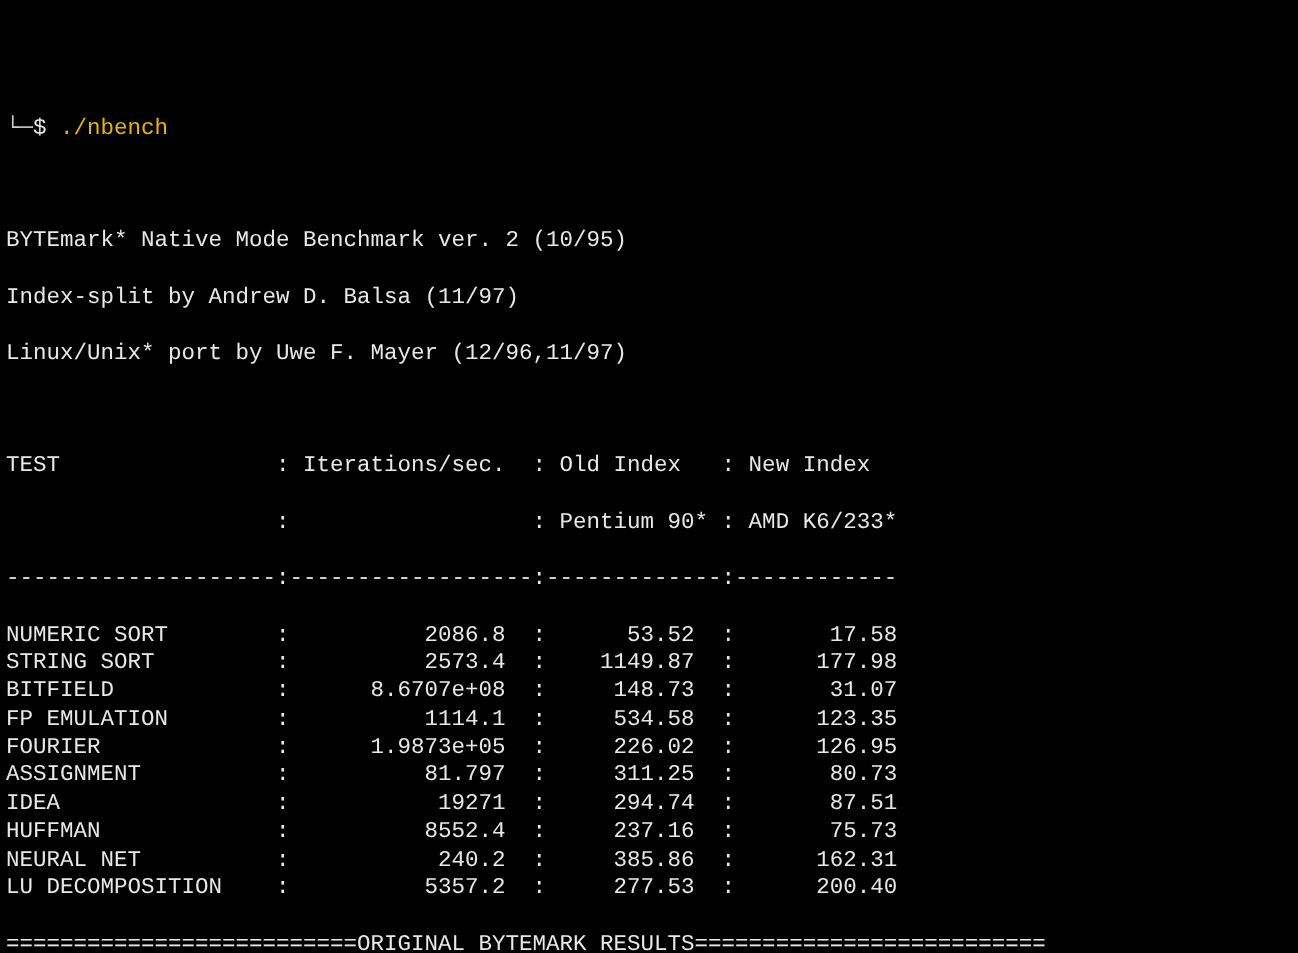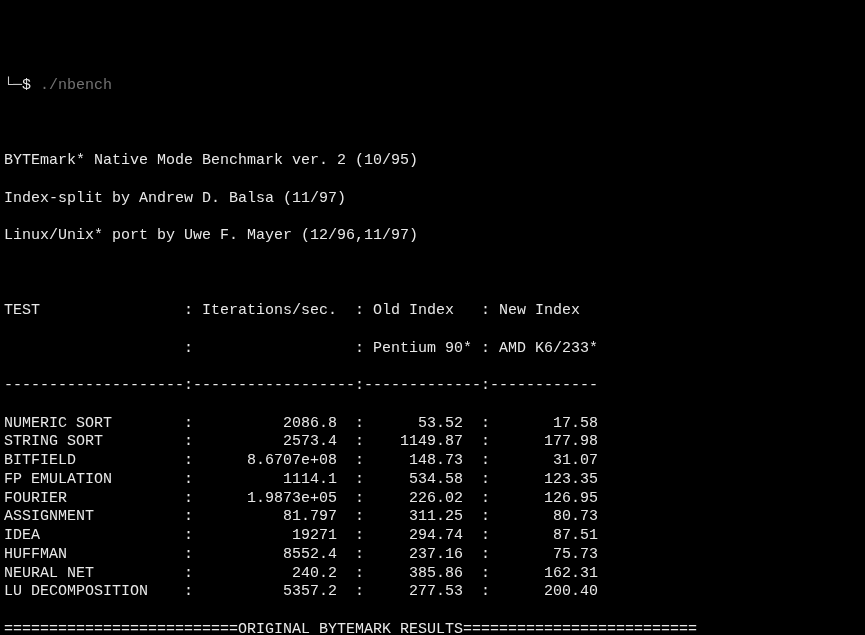--- a/index.html
+++ b/index.html
@@ -13,21 +13,21 @@
   body {
     font-family: "Consolas", "Courier New", monospace;
     font-size: 15px;
     line-height: 1.25;
     color: #e8e8e8;
     padding: 2px 4px;
     white-space: pre;
   }
   .prompt-sym { color: #e8e8e8; }
   .prompt-arrow { color: #ccc; }
-  .cmd { color: #737373; }
+  .cmd { color: #eab308; }
   .line { display: block; }
 </style>
 </head>
 <body>
 
 
 
 <span class="line"><span class="prompt-arrow">└─</span><span class="prompt-sym">$</span> <span class="cmd">./nbench</span></span>
 <span class="line"> </span>
 <span class="line">BYTEmark* Native Mode Benchmark ver. 2 (10/95)</span>

